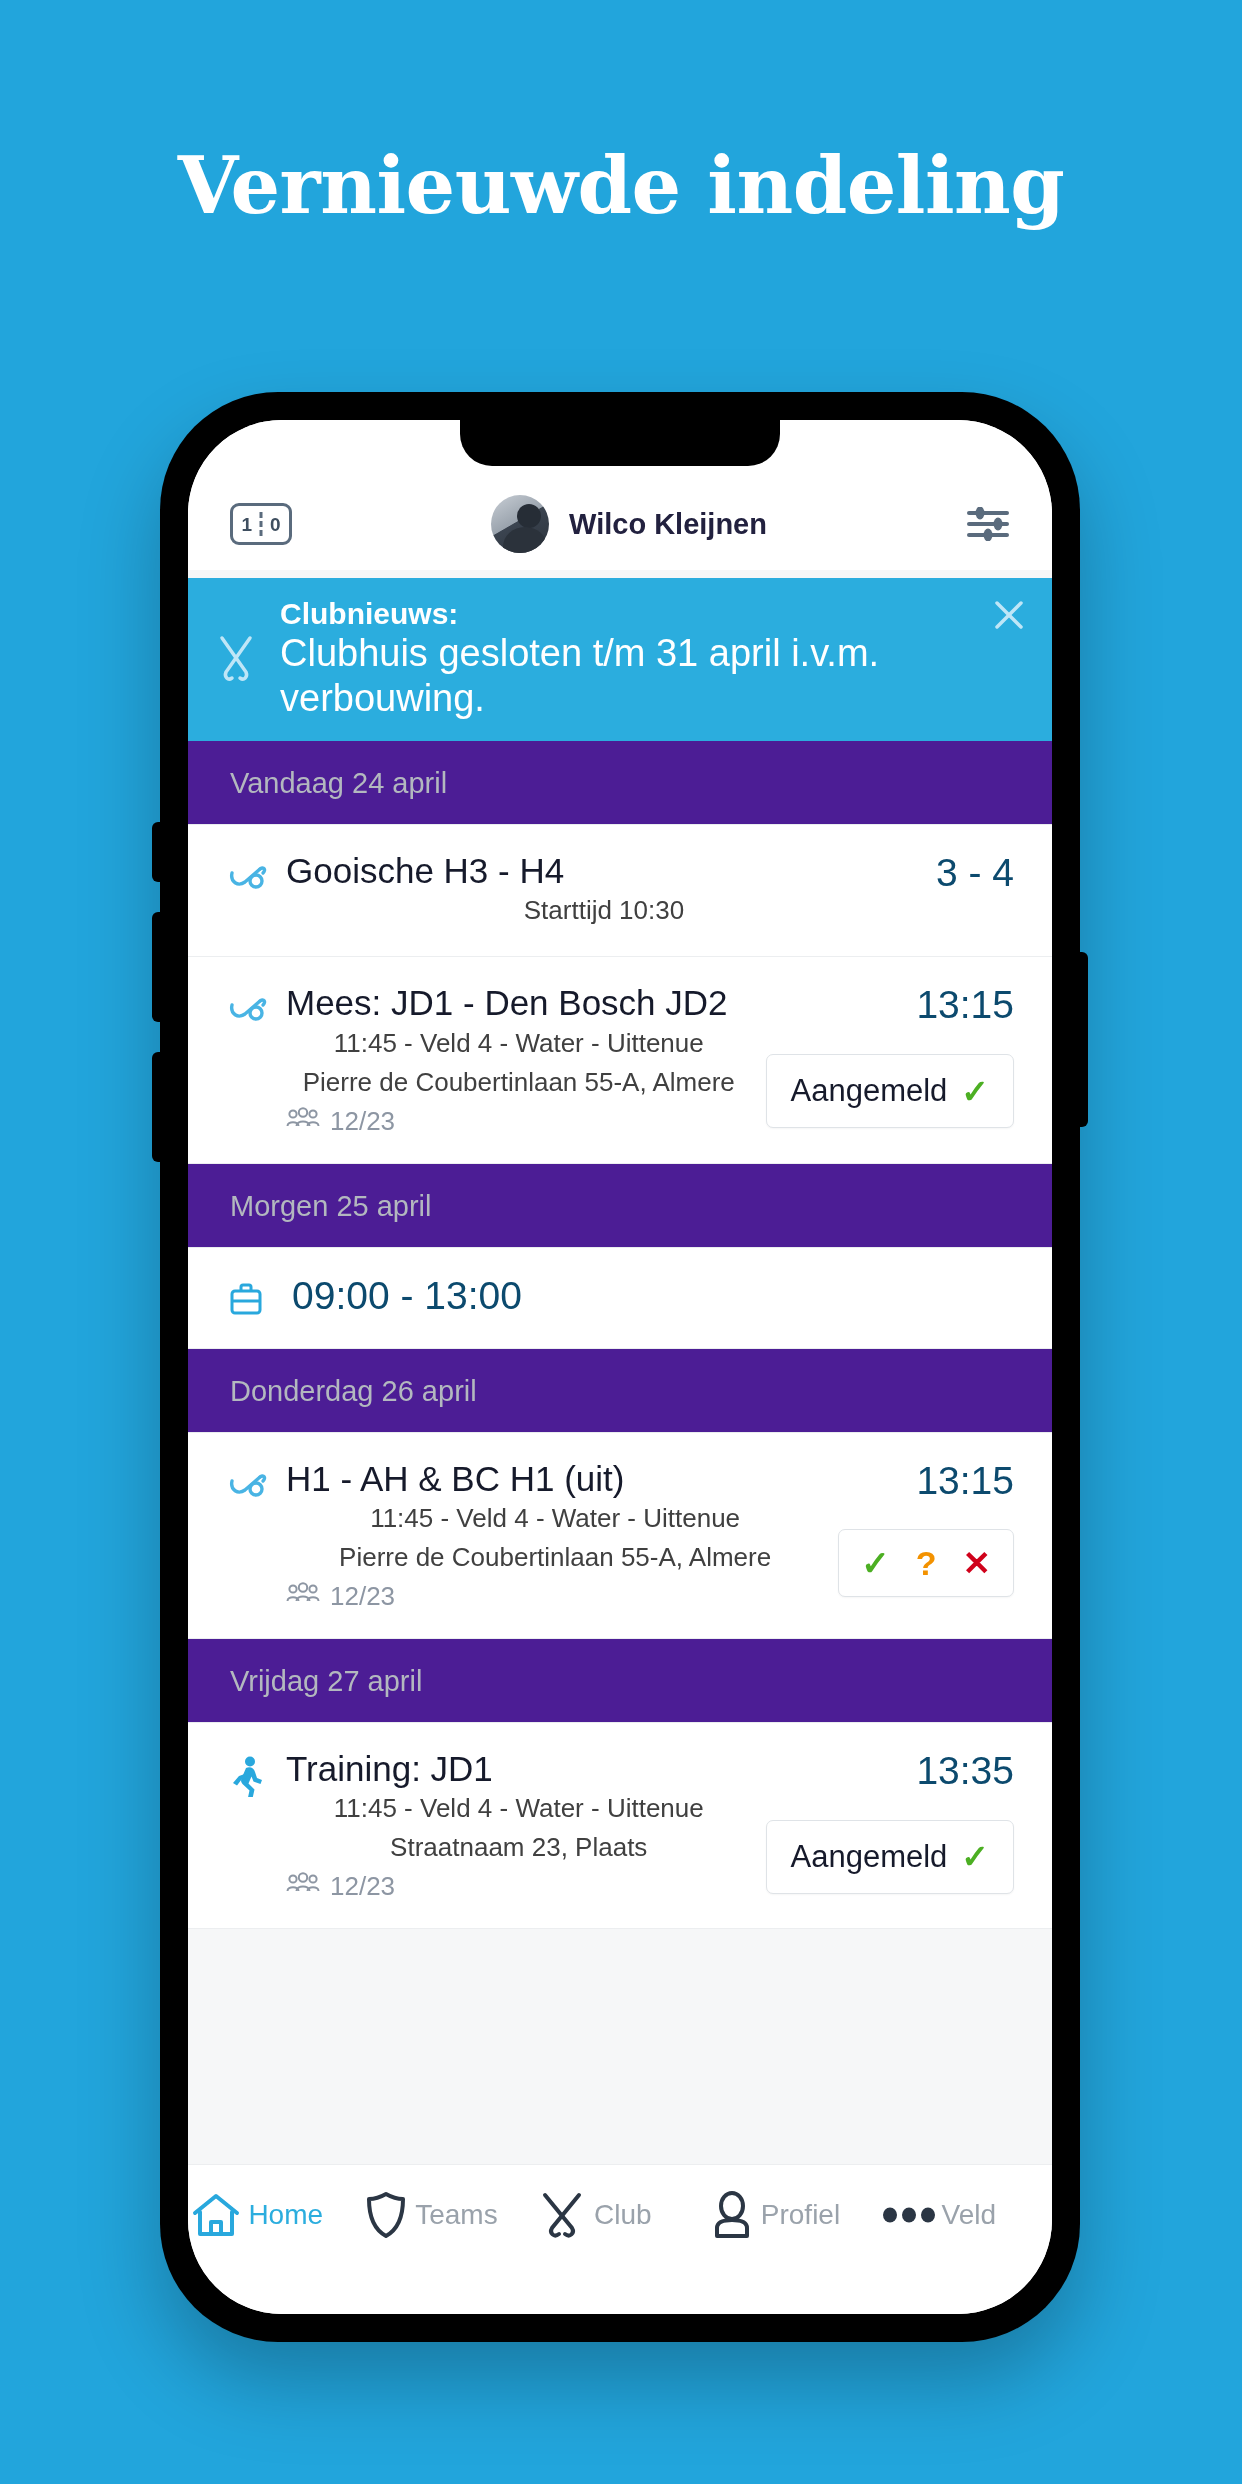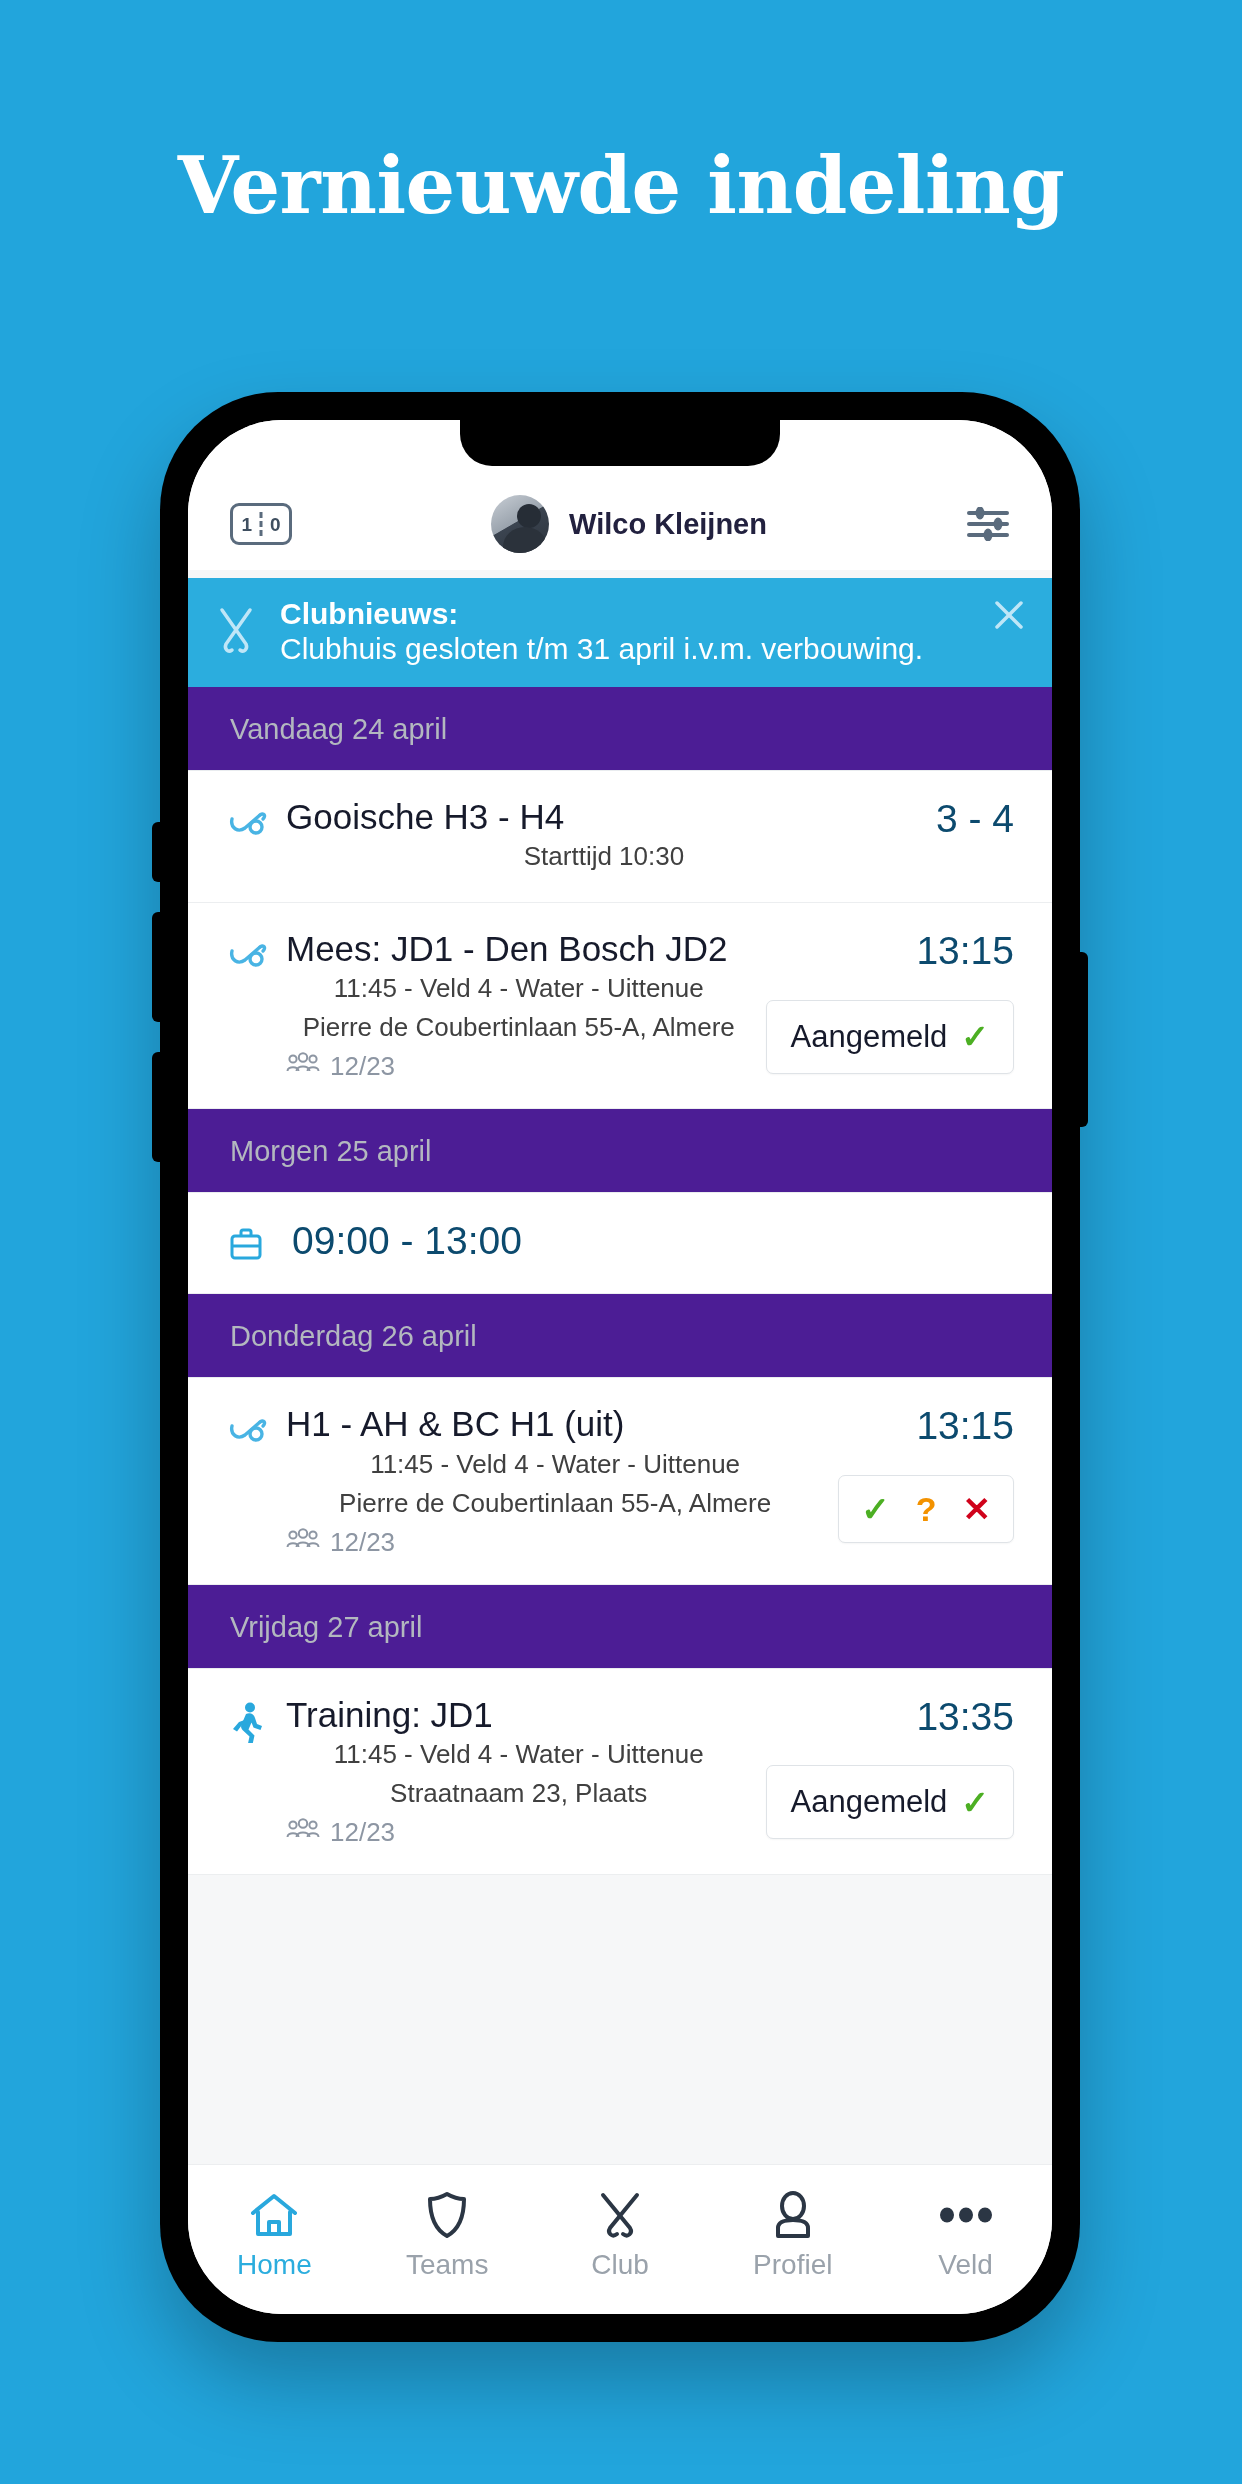--- a/index.html
+++ b/index.html
@@ -108,21 +108,21 @@
     margin:8px 0 0 0;
     background:#2badde;
     display:flex; align-items:center;
     padding:18px 24px 20px 26px;
     gap:22px;
     position:relative;
   }
   .banner-stick{ width:44px; height:54px; flex:0 0 auto; }
   .banner-text{ flex:1 1 auto; color:#fff; }
   .banner-title{ font-size:30px; font-weight:bold; line-height:1.18; }
-  .banner-body{ font-size:30px; font-weight:normal; line-height:1.18; }
+  .banner-body{ font-size:38px; font-weight:normal; line-height:1.18; }
   .banner-close{
     position:absolute; right:26px; top:20px;
     width:34px; height:34px; cursor:pointer;
   }
   
   .day-head{
     background:#4c1d95;
     padding:26px 42px 24px 42px;
     font-size:29px;
     color:#b3b8bf;
@@ -190,21 +190,21 @@
   
   .bottom-nav{
     position:absolute; left:0; bottom:0;
     width:864px; height:150px;
     background:#fff;
     border-top:1px solid #eceef0;
     display:flex; align-items:flex-start; justify-content:space-around;
     padding-top:22px;
   }
   .nav-item{
-    display:flex; flex-direction:column; align-items:center; gap:6px;
+    display:flex; flex-direction:row; align-items:center; gap:6px;
     width:168px; cursor:pointer;
   }
   .nav-ico{ height:56px; display:flex; align-items:center; justify-content:center; }
   .nav-label{ font-size:28px; color:#9aa2ab; }
   .nav-item.active .nav-label{ color:#2badde; }
   .scroll-wrap{
     position:absolute; left:0; right:0; top:150px; bottom:150px;
     overflow:hidden; background:#f6f7f8;
   }
 </style>

